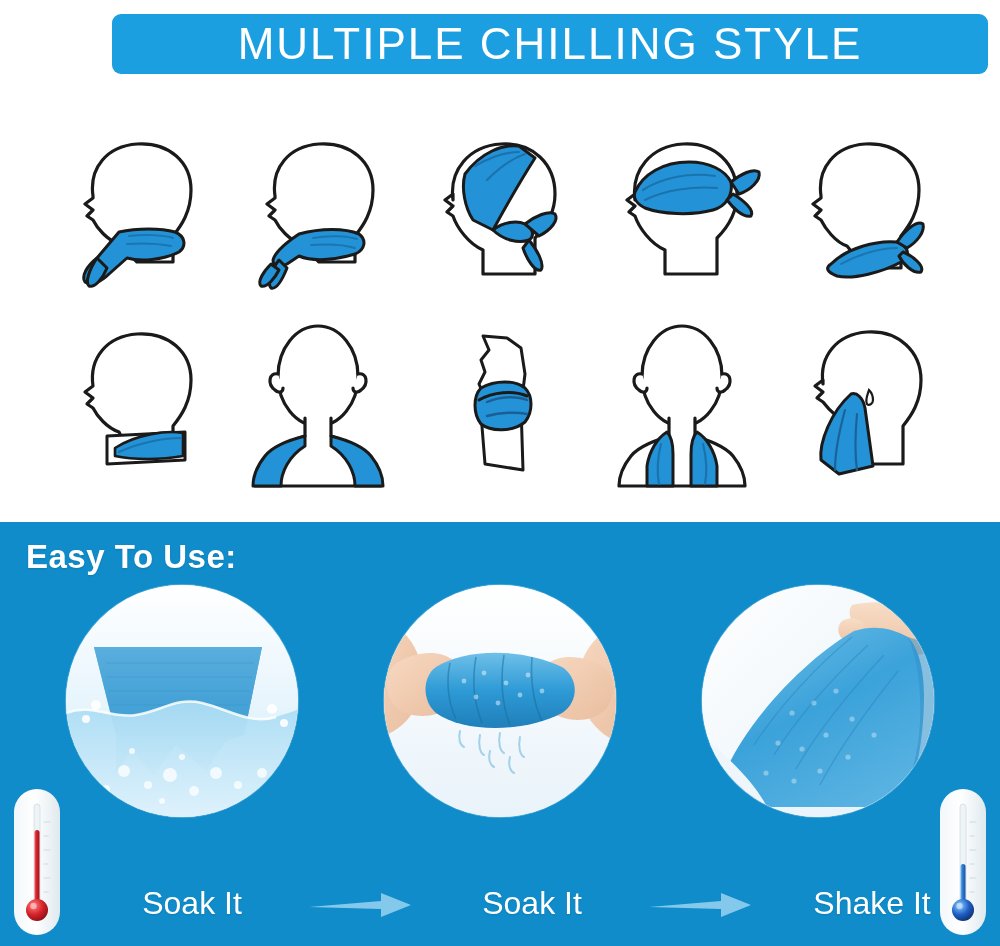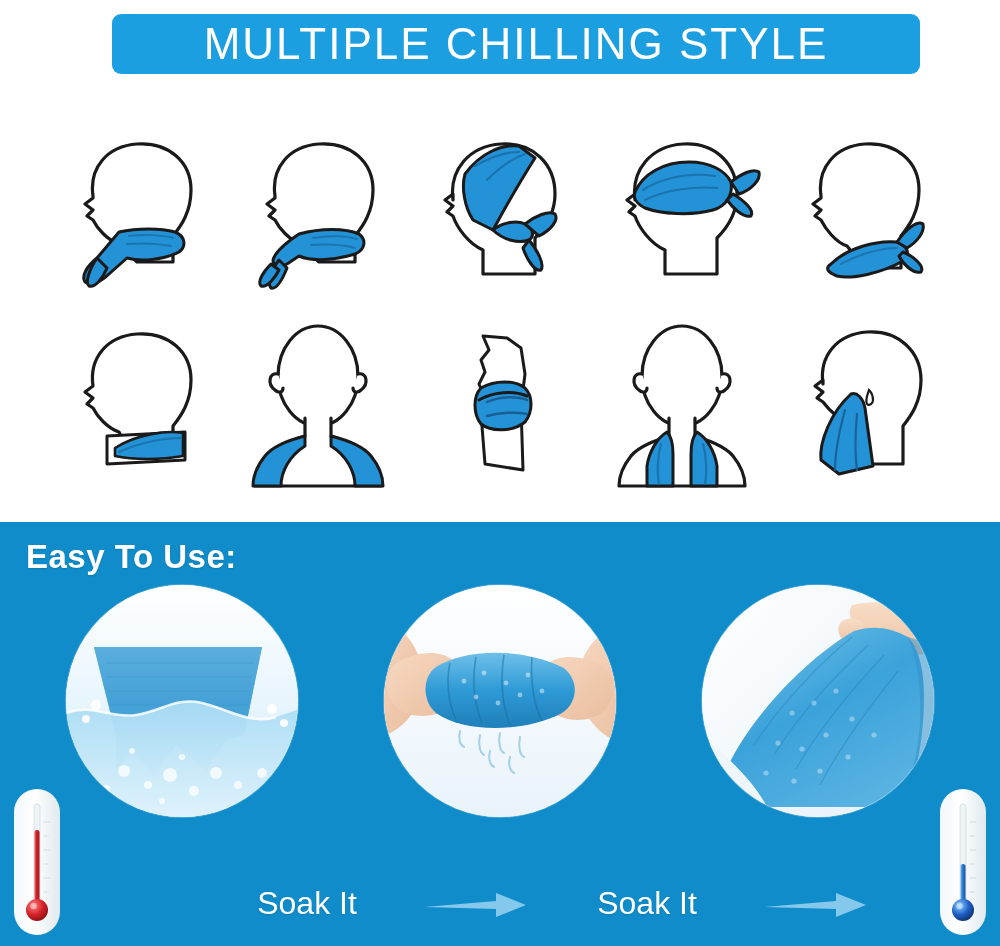--- a/index.html
+++ b/index.html
@@ -16,21 +16,21 @@
     height: 946px;
     background: #ffffff;
     overflow: hidden;
   }
 
   
   #title-banner {
     position: absolute;
     left: 112px;
     top: 14px;
-    width: 808px;
+    width: 876px;
     height: 60px;
     background: #1c9fe0;
     border-radius: 9px;
     display: flex;
     align-items: center;
     justify-content: center;
   }
   #title-text {
     color: #ffffff;
     font-size: 44px;
@@ -502,20 +502,21 @@
         <svg viewBox="0 0 110 34" xmlns="http://www.w3.org/2000/svg">
           <path d="M2 19 L74 13 L74 5 L104 17 L74 29 L74 21 Z" fill="#84c9ec"></path>
         </svg>
       </div>
       <div class="step-label" id="step-2">Soak It</div>
       <div class="step-arrow">
         <svg viewBox="0 0 110 34" xmlns="http://www.w3.org/2000/svg">
           <path d="M2 19 L74 13 L74 5 L104 17 L74 29 L74 21 Z" fill="#84c9ec"></path>
         </svg>
       </div>
+      <div class="step-label" id="step-3">Shake It</div>
     </div>
 
   </div>
 
   <div class="thermo" id="thermo-left">
     <svg viewBox="0 0 54 152" xmlns="http://www.w3.org/2000/svg">
       <defs>
         <linearGradient id="thermoBody" x1="0" y1="0" x2="1" y2="0">
           <stop offset="0%" stop-color="#f2f7fa"></stop>
           <stop offset="45%" stop-color="#ffffff"></stop>

